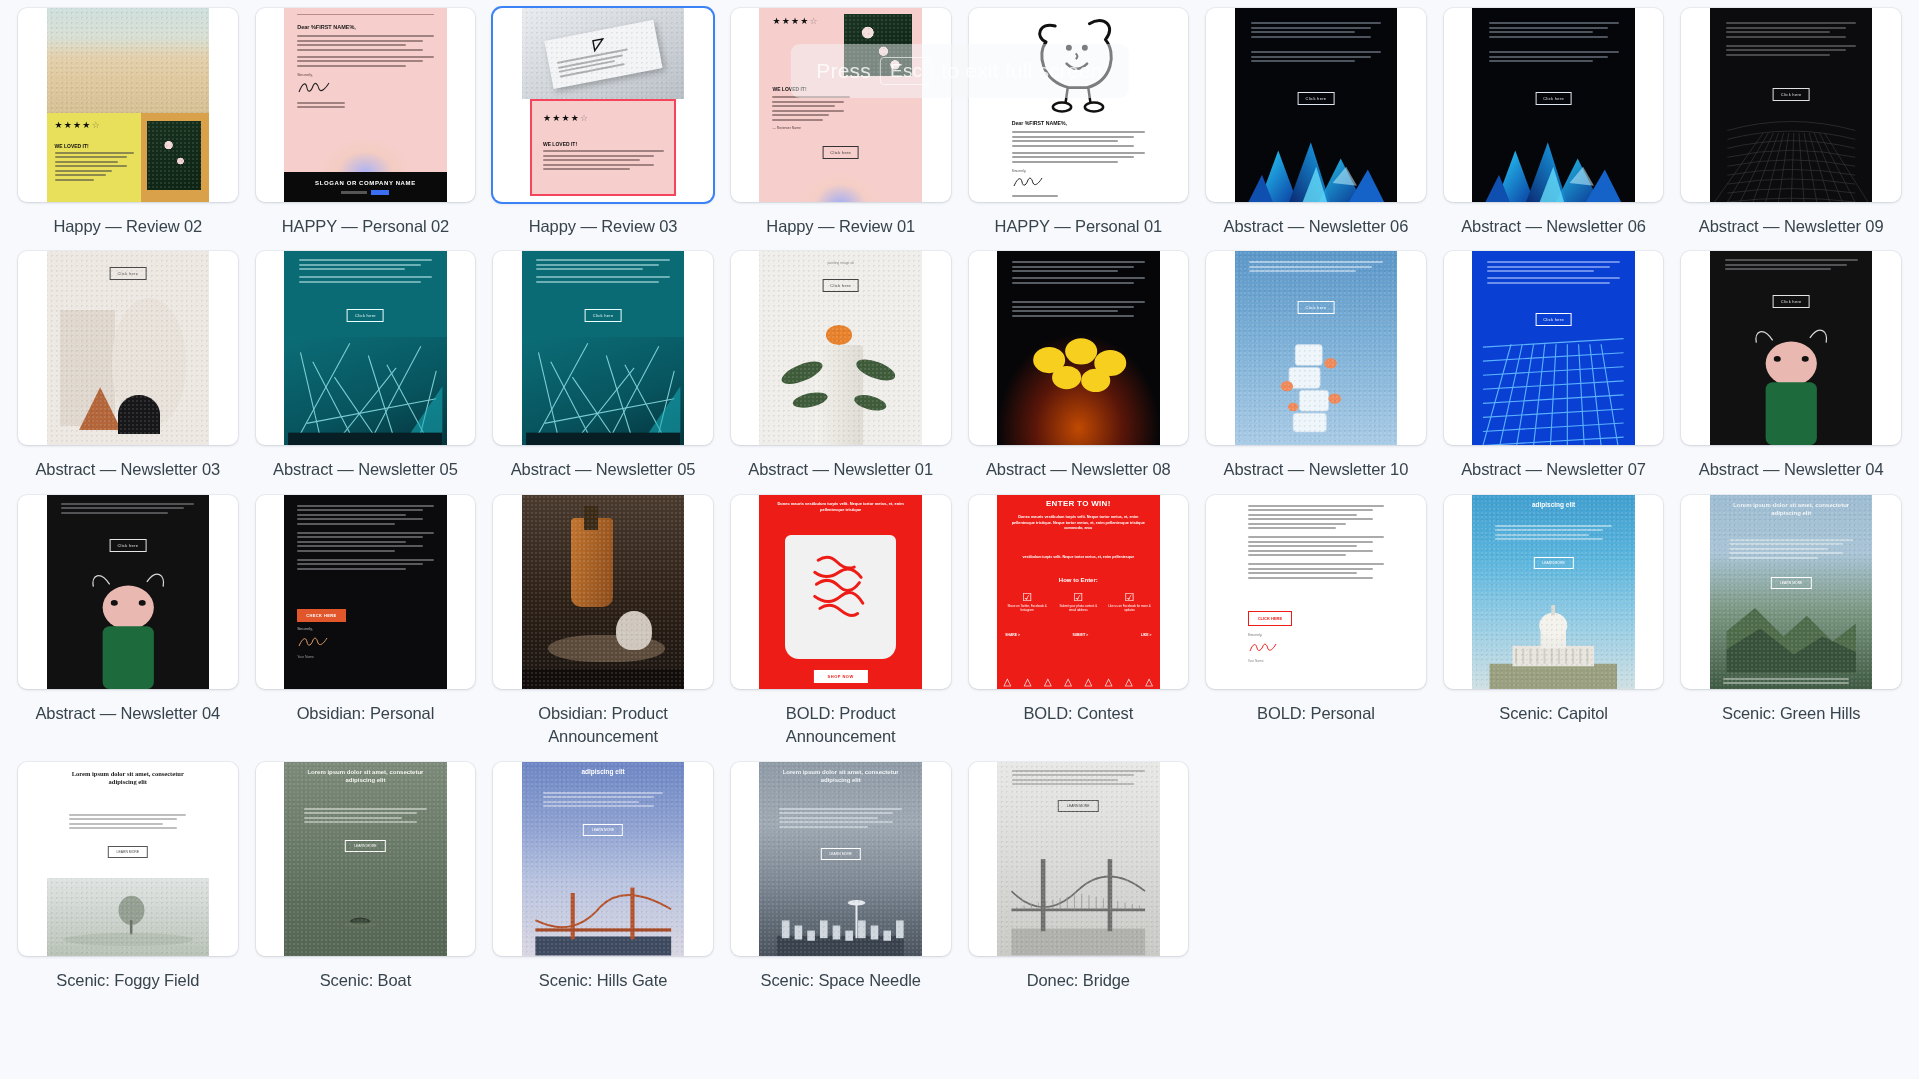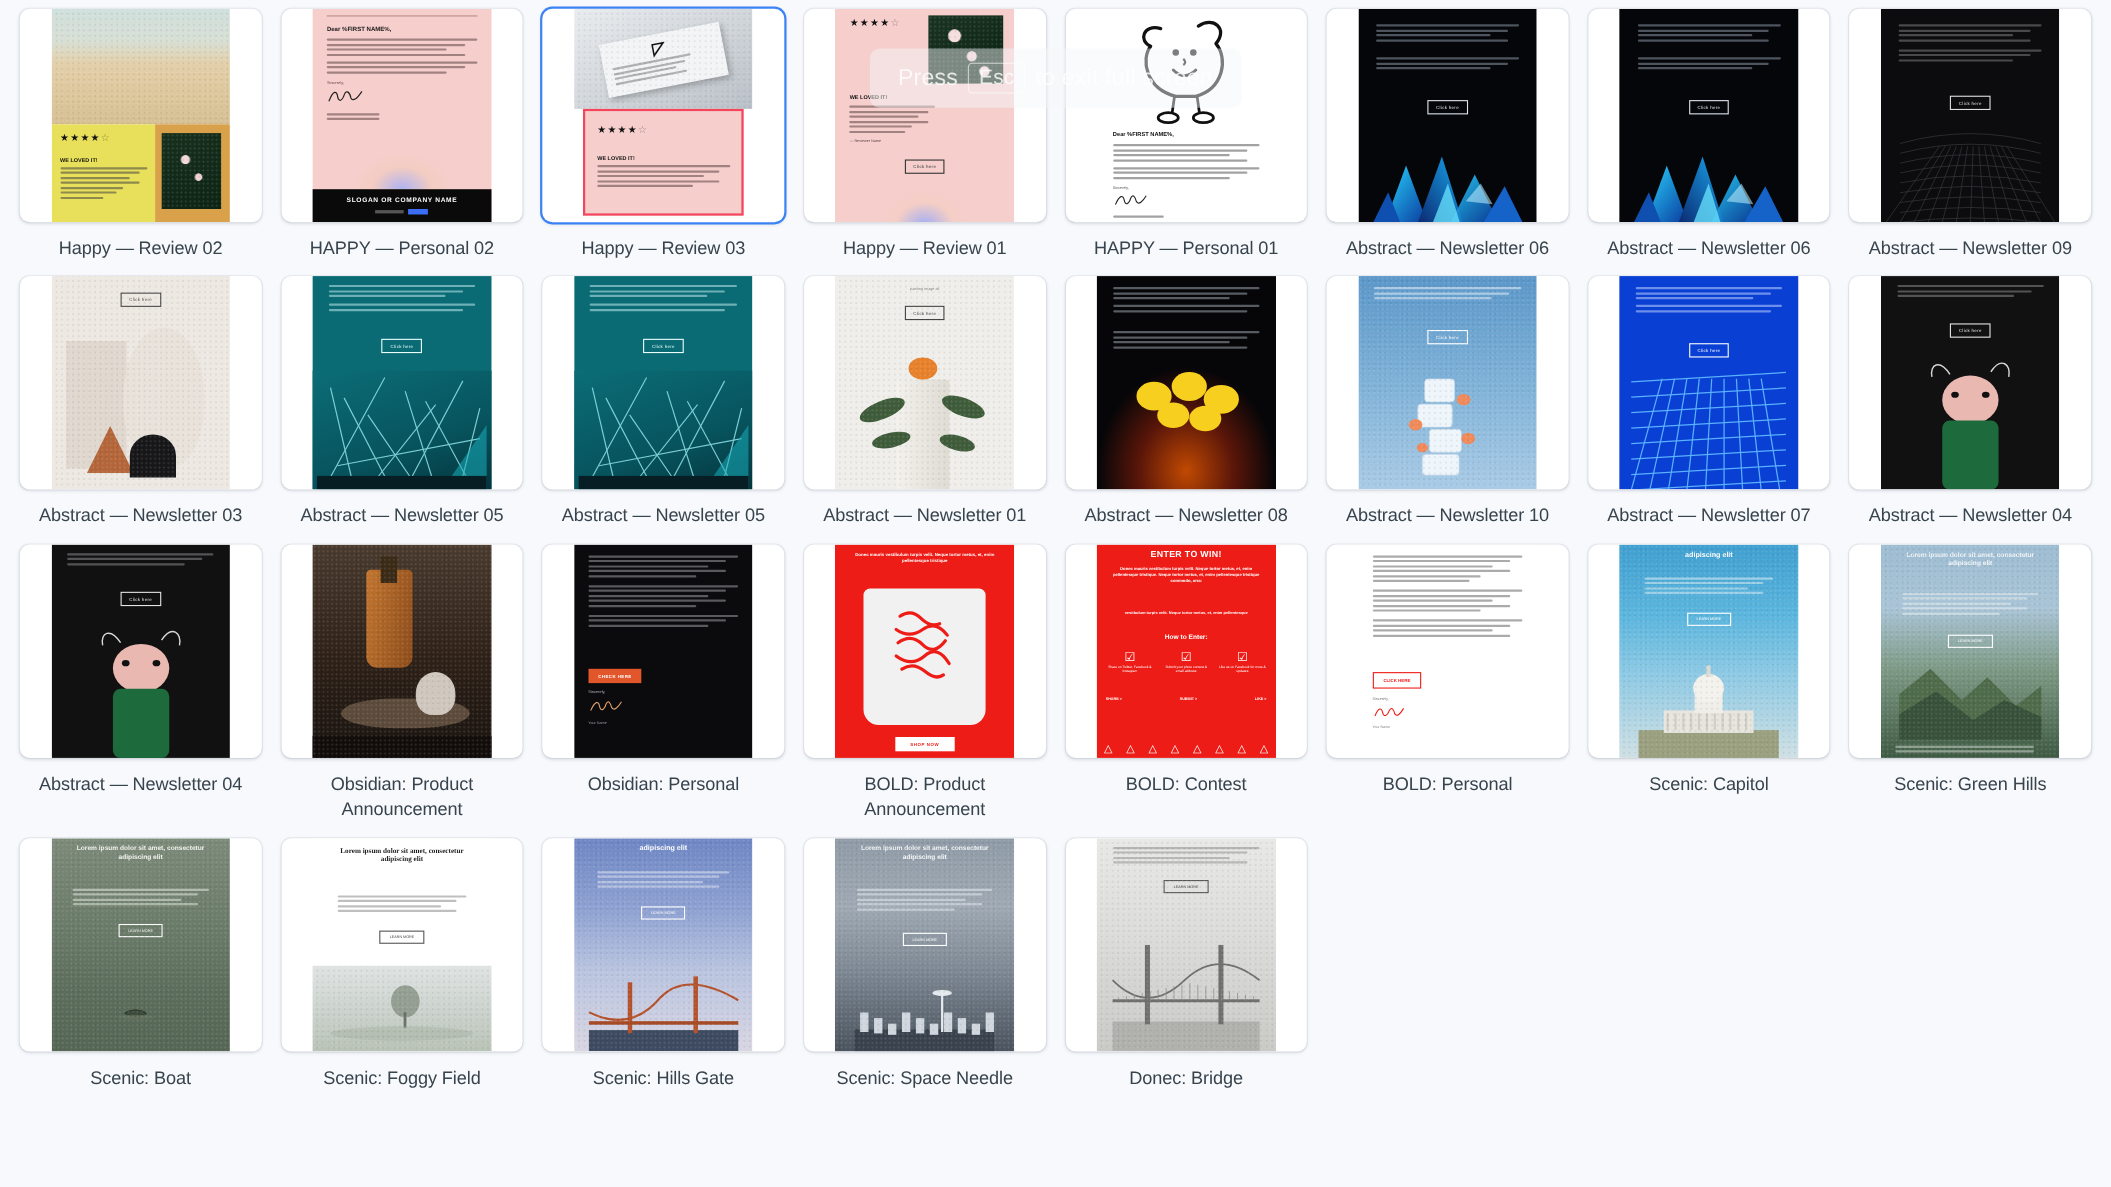--- a/index.html
+++ b/index.html
@@ -657,34 +657,20 @@
                 <ellipse cx="62" cy="36" rx="3" ry="2.4" fill="#111"></ellipse>
      </svg>
    </div>
           </div>
         </div>
         <div class="caption">Abstract — Newsletter 04</div>
       </div>
       <div class="card">
         <div class="thumb-frame">
           <div class="thumb-inner">
-   <div style="position:absolute;inset:0;background:linear-gradient(180deg,#4a3a2e 0%,#2d2017 55%,#1a1410 100%)" class="grain">
-     <div style="position:absolute;top:12%;left:30%;width:26%;height:46%;background:linear-gradient(100deg,#c2752e,#8d4c1b);border-radius:4px 4px 10px 10px"></div>
-     <div style="position:absolute;top:6%;left:38%;width:9%;height:12%;background:#3a2a16"></div>
-     <div style="position:absolute;bottom:14%;left:16%;right:12%;height:14%;background:#5c4b3b;border-radius:50%/60%"></div>
-     <div style="position:absolute;bottom:20%;left:58%;width:22%;height:20%;background:#cfc7bd;border-radius:50% 50% 42% 42%"></div>
-     <div style="position:absolute;bottom:0;left:0;right:0;height:10%;background:#120d0a"></div>
-   </div>
-          </div>
-        </div>
-        <div class="caption">Obsidian: Product Announcement</div>
-      </div>
-      <div class="card">
-        <div class="thumb-frame">
-          <div class="thumb-inner">
    <div style="position:absolute;inset:0;background:#0b0b0d">
      <div style="position:absolute;top:10px;left:8%;right:8%">
                 <div class="line s100" style="background:#9a9aa2"></div>
                 <div class="line s92" style="background:#9a9aa2"></div>
                 <div class="line s80" style="background:#9a9aa2"></div>
                 <div class="line s92" style="background:#9a9aa2"></div>
                 <div class="line s72" style="background:#9a9aa2"></div>
        <div style="margin-top:7px">
                   <div class="line s100" style="background:#9a9aa2"></div>
                   <div class="line s92" style="background:#9a9aa2"></div>
@@ -703,20 +689,34 @@
      </div>
      <div style="position:absolute;top:132px;left:8%;font-size:3.6px;color:#bdbdc4">Sincerely,</div>
      <svg width="32" height="14" viewBox="0 0 32 14" style="position:absolute;top:140px;left:8%">
        <path d="M2 11 C6 2, 9 2, 10 7 C11 12, 14 11, 16 5 C18 1, 20 4, 21 8 C23 12, 27 8, 30 3" fill="none" stroke="#e2a06a" stroke-width="1"></path>
      </svg>
      <div style="position:absolute;top:160px;left:8%;font-size:3.4px;color:#9a9aa2">Your Name</div>
    </div>
           </div>
         </div>
         <div class="caption">Obsidian: Personal</div>
+      </div>
+      <div class="card">
+        <div class="thumb-frame">
+          <div class="thumb-inner">
+   <div style="position:absolute;inset:0;background:linear-gradient(180deg,#4a3a2e 0%,#2d2017 55%,#1a1410 100%)" class="grain">
+     <div style="position:absolute;top:12%;left:30%;width:26%;height:46%;background:linear-gradient(100deg,#c2752e,#8d4c1b);border-radius:4px 4px 10px 10px"></div>
+     <div style="position:absolute;top:6%;left:38%;width:9%;height:12%;background:#3a2a16"></div>
+     <div style="position:absolute;bottom:14%;left:16%;right:12%;height:14%;background:#5c4b3b;border-radius:50%/60%"></div>
+     <div style="position:absolute;bottom:20%;left:58%;width:22%;height:20%;background:#cfc7bd;border-radius:50% 50% 42% 42%"></div>
+     <div style="position:absolute;bottom:0;left:0;right:0;height:10%;background:#120d0a"></div>
+   </div>
+          </div>
+        </div>
+        <div class="caption">Obsidian: Product Announcement</div>
       </div>
       <div class="card">
         <div class="thumb-frame">
           <div class="thumb-inner">
    <div style="position:absolute;inset:0;background:#ee1c17">
      <div style="position:absolute;top:6px;left:7%;right:7%;text-align:center;color:#fff;font-size:4px;font-weight:bold;line-height:1.45">
        Donec mauris vestibulum turpis velit. Neque tortor metus, et, enim pellentesque tristique
      </div>
      <div style="position:absolute;top:40px;left:16%;right:16%;bottom:30px;background:#f1f1f1;border-radius:6px 6px 14px 14px"></div>
      <svg viewBox="0 0 100 100" style="position:absolute;top:48px;left:22%;width:56%;height:86px">
@@ -872,62 +872,62 @@
                 <div class="line s92" style="background:#cfd8d2"></div>
               </div>
    </div>
           </div>
         </div>
         <div class="caption">Scenic: Green Hills</div>
       </div>
       <div class="card">
         <div class="thumb-frame">
           <div class="thumb-inner">
+   <div style="position:absolute;inset:0;background:#ffffff">
+     <div style="position:absolute;top:8px;left:8%;right:8%;text-align:center;color:#1c1c1c;font-size:6.5px;font-weight:bold;line-height:1.35;font-family:'Liberation Serif',serif">Lorem ipsum dolor sit amet, consectetur adipiscing elit</div>
+     <div style="position:absolute;top:52px;left:14%;right:14%">
+                <div class="line s100" style="background:#8b8b8b"></div>
+                <div class="line s92" style="background:#8b8b8b"></div>
+                <div class="line s80" style="background:#8b8b8b"></div>
+                <div class="line s92" style="background:#8b8b8b"></div>
+              </div>
+     <div style="position:absolute;top:84px;left:50%;transform:translateX(-50%);border:1px solid #555;color:#444;font-size:3.4px;padding:3px 8px">LEARN MORE</div>
+     <div style="position:absolute;bottom:0;left:0;right:0;height:40%;background:linear-gradient(180deg,#dfe3e2 0%,#cdd4cf 48%,#b9c2b6 100%)" class="grain">
+       <svg viewBox="0 0 100 40" style="position:absolute;inset:0;width:100%;height:100%">
+         <ellipse cx="52" cy="16" rx="8" ry="9" fill="#8a9486" opacity=".85"></ellipse>
+         <rect x="51" y="22" width="1.6" height="9" fill="#6d7569"></rect>
+         <ellipse cx="50" cy="34" rx="40" ry="4" fill="#a8b2a4" opacity=".5"></ellipse>
+       </svg>
+     </div>
+   </div>
+          </div>
+        </div>
+        <div class="caption">Scenic: Foggy Field</div>
+      </div>
+      <div class="card">
+        <div class="thumb-frame">
+          <div class="thumb-inner">
    <div style="position:absolute;inset:0;background:linear-gradient(180deg,#7c8a79 0%,#6c7c6a 40%,#5d6d5c 72%,#566655 100%)" class="grain">
      <div style="position:absolute;top:6px;left:7%;right:7%;text-align:center;color:#f4f4ef;font-size:6px;font-weight:bold;line-height:1.35">Lorem ipsum dolor sit amet, consectetur adipiscing elit</div>
      <div style="position:absolute;top:46px;left:12%;right:12%">
                 <div class="line s100" style="background:#e4e8e0"></div>
                 <div class="line s92" style="background:#e4e8e0"></div>
                 <div class="line s80" style="background:#e4e8e0"></div>
                 <div class="line s92" style="background:#e4e8e0"></div>
               </div>
      <div style="position:absolute;top:78px;left:50%;transform:translateX(-50%);border:1px solid #fff;color:#fff;font-size:3.4px;padding:3px 8px">LEARN MORE</div>
      <svg viewBox="0 0 100 40" style="position:absolute;bottom:14px;left:0;width:100%;height:26%">
        <ellipse cx="46" cy="24" rx="8" ry="2.4" fill="#3b4a3a"></ellipse>
        <path d="M38 24 q8 -5 16 0" fill="none" stroke="#2e3a2e" stroke-width="1"></path>
        <ellipse cx="46" cy="27" rx="13" ry="2" fill="#64745f" opacity=".6"></ellipse>
      </svg>
    </div>
           </div>
         </div>
         <div class="caption">Scenic: Boat</div>
-      </div>
-      <div class="card">
-        <div class="thumb-frame">
-          <div class="thumb-inner">
-   <div style="position:absolute;inset:0;background:#ffffff">
-     <div style="position:absolute;top:8px;left:8%;right:8%;text-align:center;color:#1c1c1c;font-size:6.5px;font-weight:bold;line-height:1.35;font-family:'Liberation Serif',serif">Lorem ipsum dolor sit amet, consectetur adipiscing elit</div>
-     <div style="position:absolute;top:52px;left:14%;right:14%">
-                <div class="line s100" style="background:#8b8b8b"></div>
-                <div class="line s92" style="background:#8b8b8b"></div>
-                <div class="line s80" style="background:#8b8b8b"></div>
-                <div class="line s92" style="background:#8b8b8b"></div>
-              </div>
-     <div style="position:absolute;top:84px;left:50%;transform:translateX(-50%);border:1px solid #555;color:#444;font-size:3.4px;padding:3px 8px">LEARN MORE</div>
-     <div style="position:absolute;bottom:0;left:0;right:0;height:40%;background:linear-gradient(180deg,#dfe3e2 0%,#cdd4cf 48%,#b9c2b6 100%)" class="grain">
-       <svg viewBox="0 0 100 40" style="position:absolute;inset:0;width:100%;height:100%">
-         <ellipse cx="52" cy="16" rx="8" ry="9" fill="#8a9486" opacity=".85"></ellipse>
-         <rect x="51" y="22" width="1.6" height="9" fill="#6d7569"></rect>
-         <ellipse cx="50" cy="34" rx="40" ry="4" fill="#a8b2a4" opacity=".5"></ellipse>
-       </svg>
-     </div>
-   </div>
-          </div>
-        </div>
-        <div class="caption">Scenic: Foggy Field</div>
       </div>
       <div class="card">
         <div class="thumb-frame">
           <div class="thumb-inner">
    <div style="position:absolute;inset:0;background:linear-gradient(180deg,#6d86c4 0%,#8fa2d2 34%,#b9c4e0 62%,#d9d6e2 100%)" class="grain">
      <div style="position:absolute;top:6px;left:8%;right:8%;text-align:center;color:#fff;font-size:6.5px;font-weight:bold;line-height:1.3">adipiscing elit</div>
      <div style="position:absolute;top:30px;left:13%;right:13%">
                 <div class="line s100" style="background:#e3e8f5"></div>
                 <div class="line s92" style="background:#e3e8f5"></div>
                 <div class="line s80" style="background:#e3e8f5"></div>

